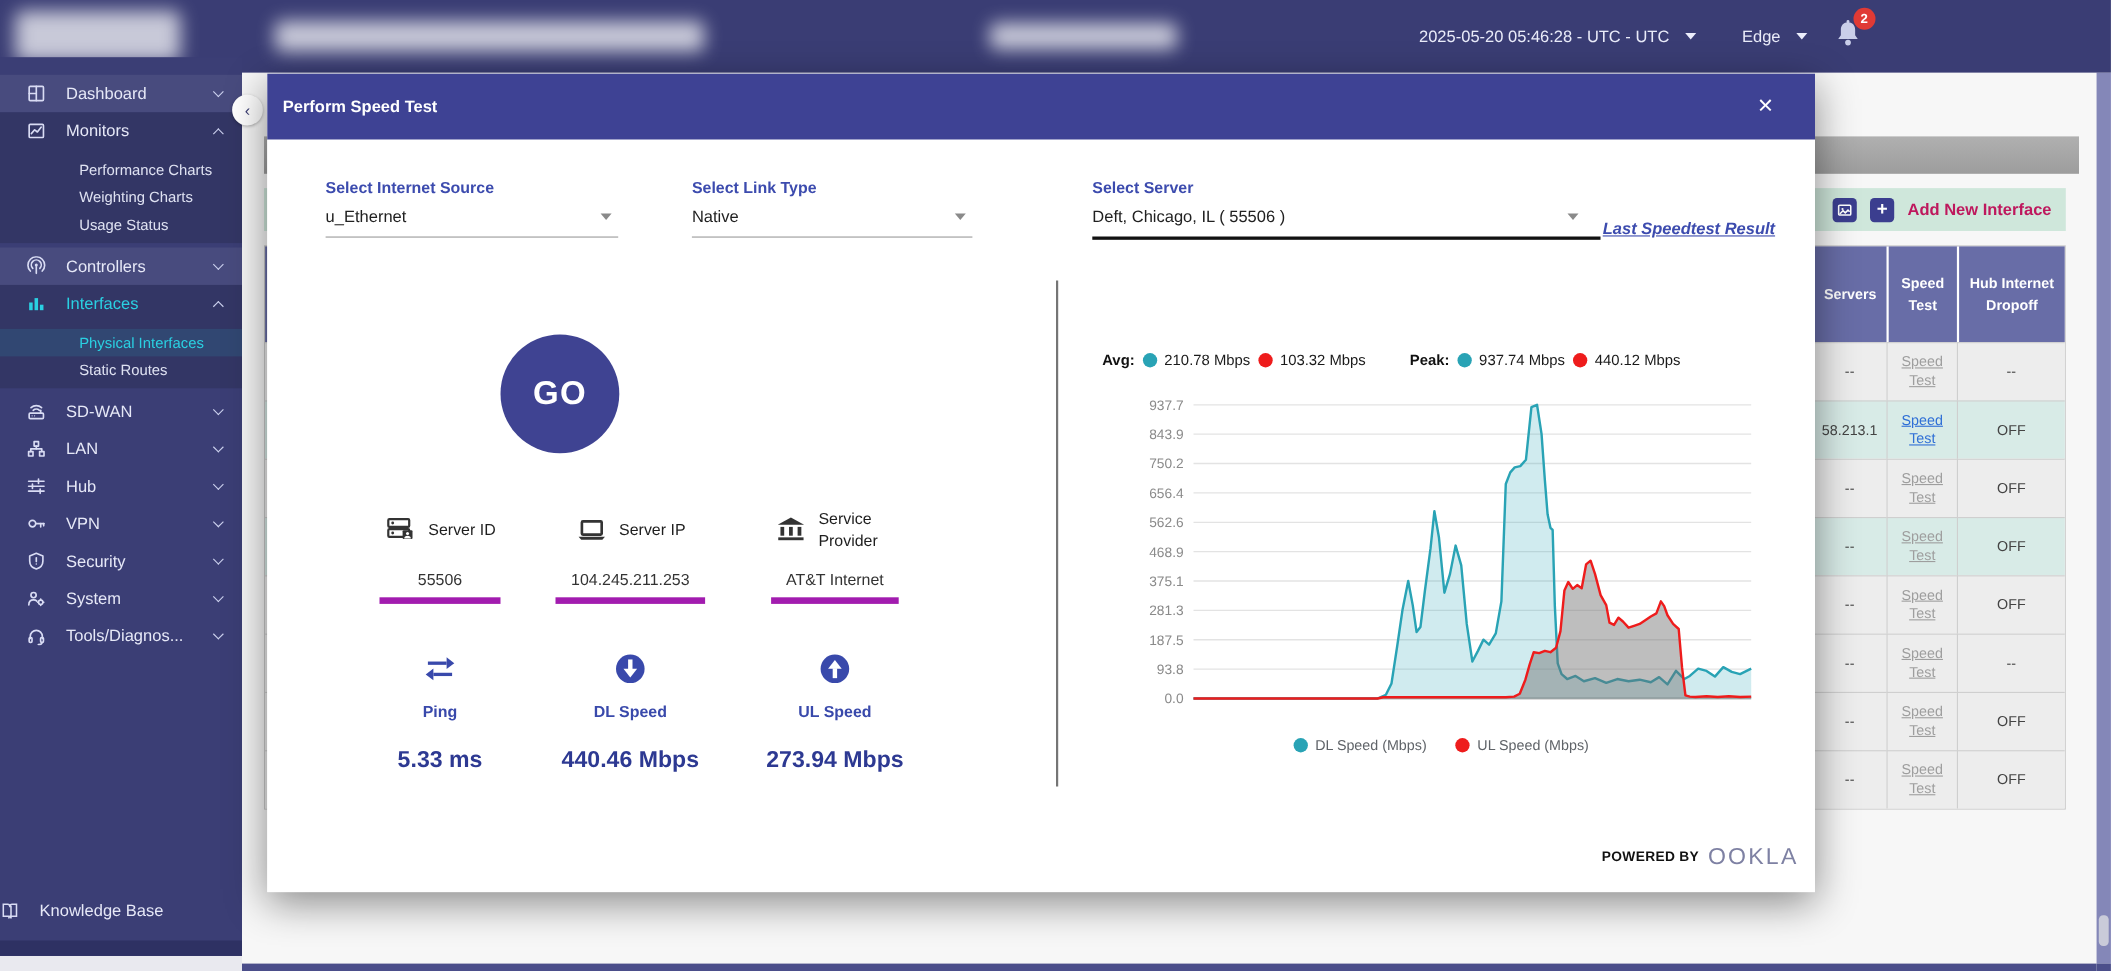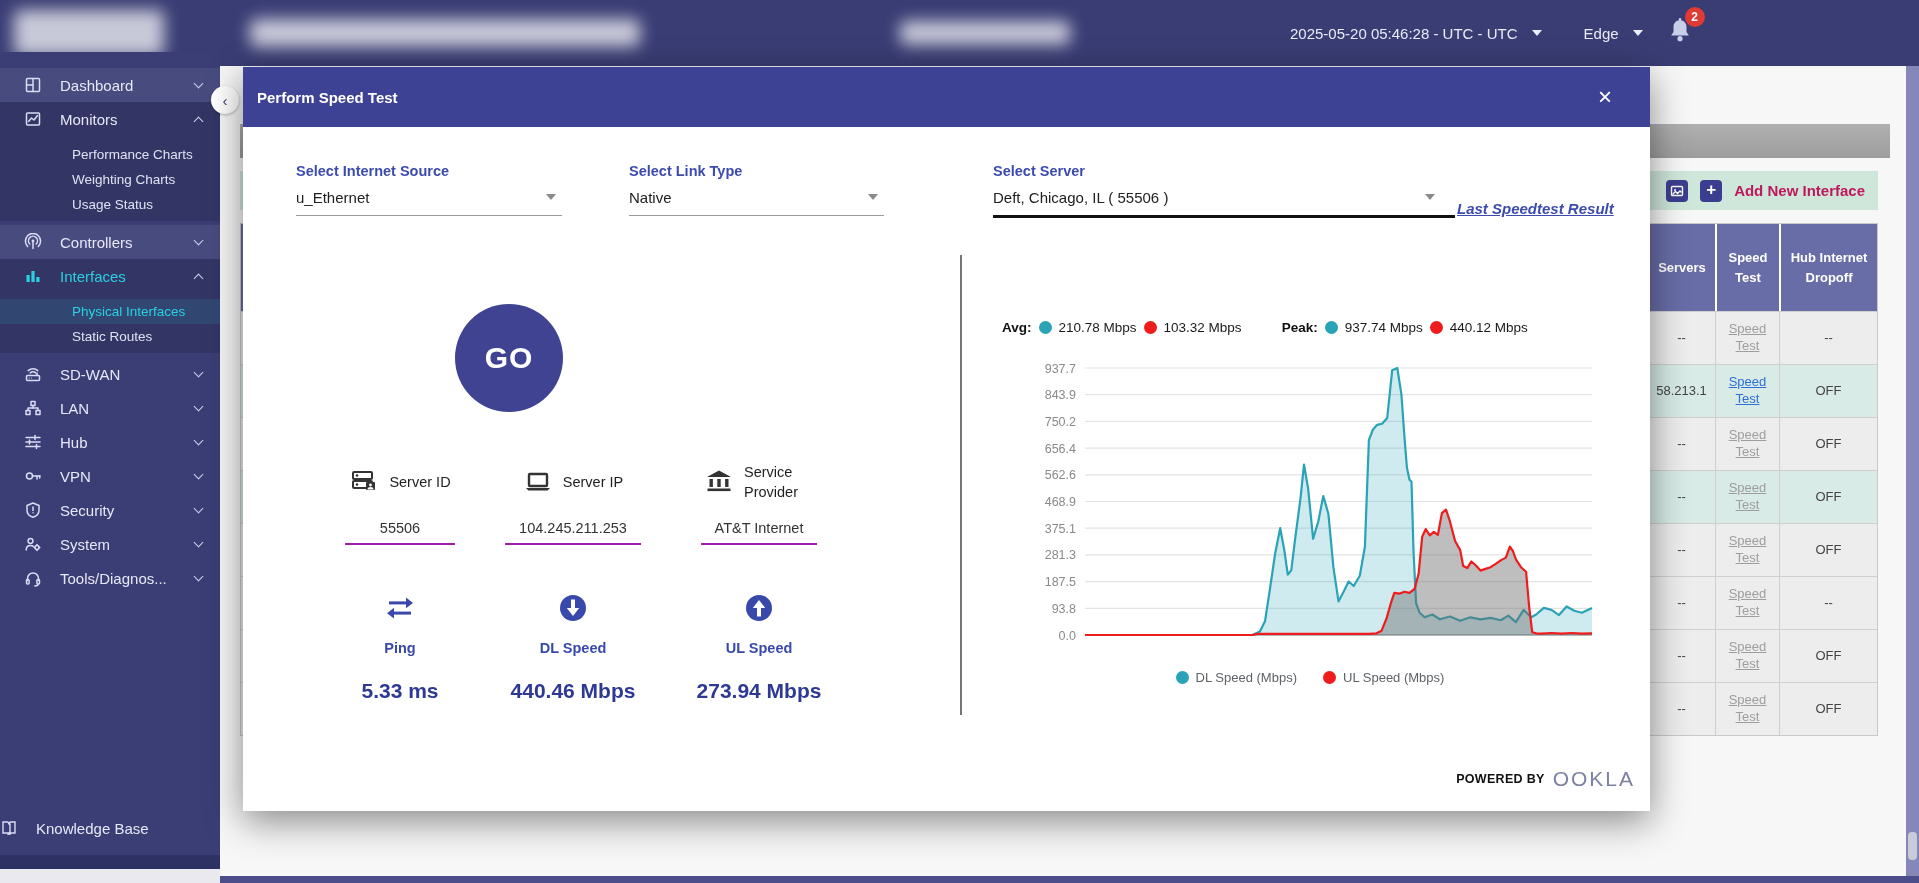--- a/index.html
+++ b/index.html
@@ -78,21 +78,21 @@
   #last-result { position:absolute; left:1214px; top:73px; font-size:15px; font-weight:bold; font-style:italic; color:#3c4bae; text-decoration:underline; cursor:pointer; }
 
   #go-btn { position:absolute; left:212px; top:177px; width:108px; height:108px; border-radius:50%; background:#3f4392; color:#fff; font-size:30px; font-weight:bold; display:flex; align-items:center; justify-content:center; cursor:pointer; letter-spacing:1px; }
 
   .stat-col { position:absolute; top:331px; width:220px; text-align:center; }
   #stat-0 { left:47px; }  
   #stat-1 { left:220px; } 
   #stat-2 { left:406px; } 
   .stat-head { display:flex; align-items:center; justify-content:center; gap:10px; min-height:48px; }
   .stat-label { font-size:14.5px; color:#1f1f1f; text-align:left; line-height:1.4; }
-  .stat-value { display:inline-block; margin-top:14px; padding:0 14px 7px 14px; min-width:110px; font-size:14.5px; color:#333; border-bottom:2px solid #a21caf; }
+  .stat-value { display:inline-block; margin-top:14px; padding:0 14px 7px 14px; min-width:110px; font-size:14.5px; color:#333; border-bottom:6px solid #a21caf; }
 
   .metric-col { position:absolute; width:220px; text-align:center; }
   #met-0 { left:47px; }
   #met-1 { left:220px; }
   #met-2 { left:406px; }
   .metric-icon { position:absolute; top:466px; left:0; width:220px; height:30px; display:flex; justify-content:center; }
   .metric-label { position:absolute; top:513px; left:0; width:220px; font-size:14.5px; font-weight:bold; color:#3949ab; }
   .metric-value { position:absolute; top:552px; left:0; width:220px; font-size:21px; font-weight:bold; color:#2d3992; }
 
   #vert-divider { position:absolute; left:717px; top:128px; width:2px; height:460px; background:#757575; }

